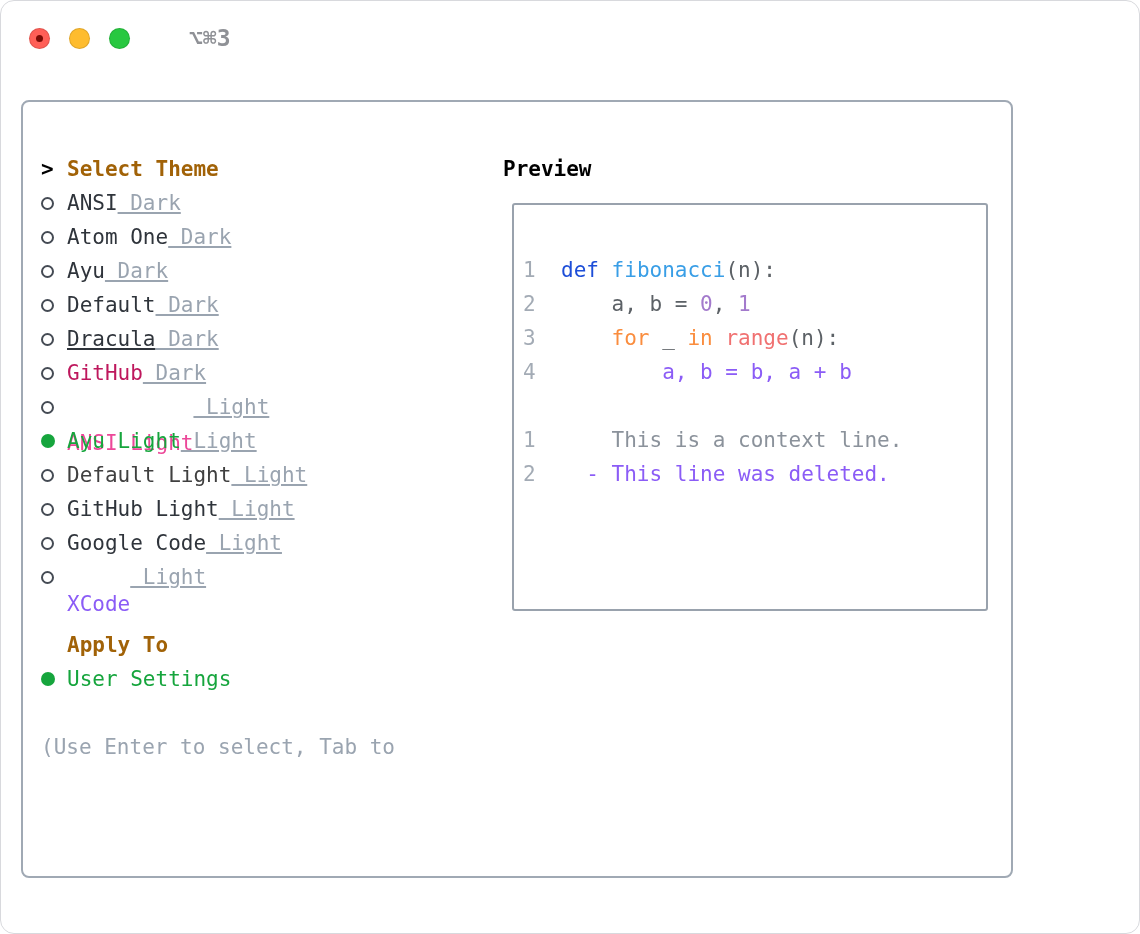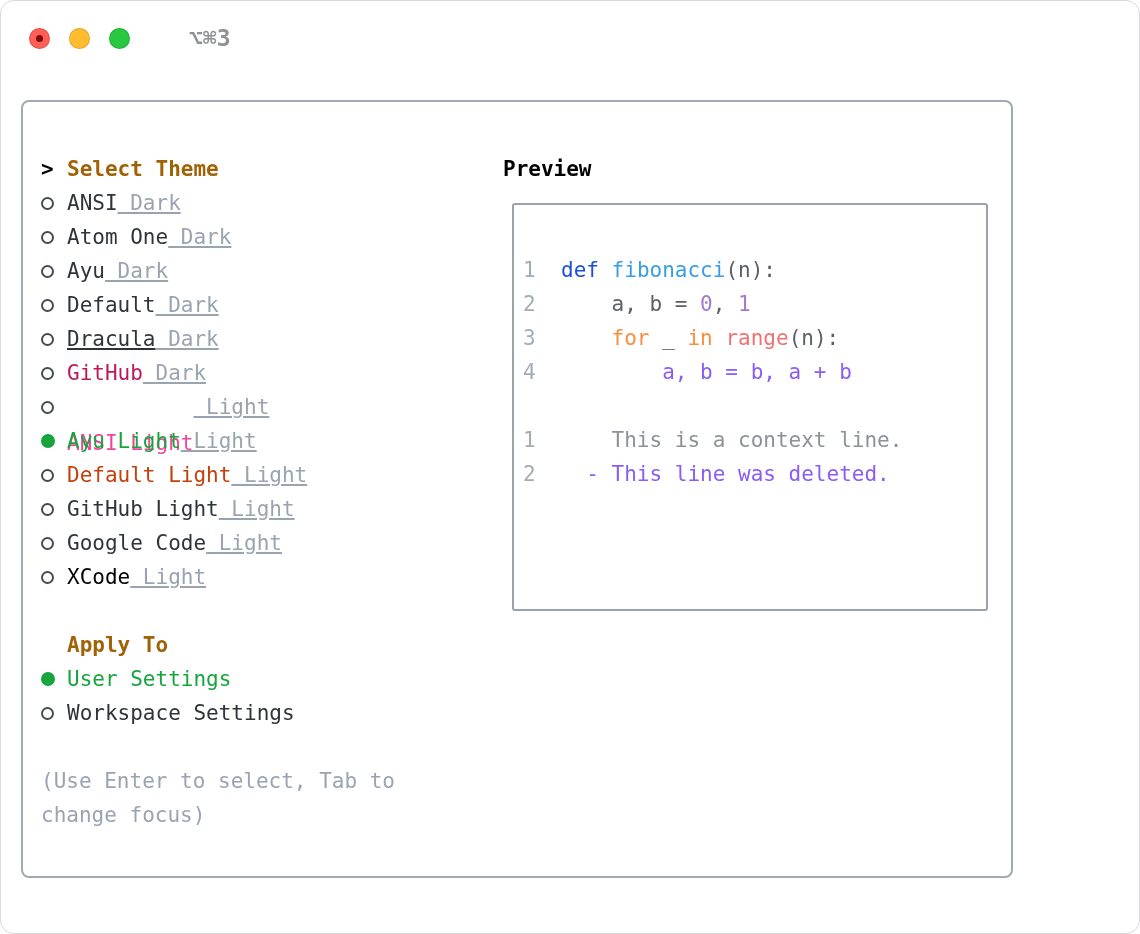--- a/index.html
+++ b/index.html
@@ -105,43 +105,41 @@
 
       <div id="theme-list">
           <div class="row"><span class="marker"><span class="radio"></span></span><span class="tname" style="color: rgb(47, 52, 59);">ANSI</span><span class="tvar" style="color: rgb(154, 164, 176);"> Dark</span></div>
           <div class="row"><span class="marker"><span class="radio"></span></span><span class="tname" style="color: rgb(47, 52, 59);">Atom One</span><span class="tvar" style="color: rgb(154, 164, 176);"> Dark</span></div>
           <div class="row"><span class="marker"><span class="radio"></span></span><span class="tname" style="color: rgb(47, 52, 59);">Ayu</span><span class="tvar" style="color: rgb(154, 164, 176);"> Dark</span></div>
           <div class="row"><span class="marker"><span class="radio"></span></span><span class="tname" style="color: rgb(47, 52, 59);">Default</span><span class="tvar" style="color: rgb(154, 164, 176);"> Dark</span></div>
           <div class="row"><span class="marker"><span class="radio"></span></span><span class="tname" style="color: rgb(47, 52, 59); text-decoration: underline;">Dracula</span><span class="tvar" style="color: rgb(154, 164, 176);"> Dark</span></div>
           <div class="row"><span class="marker"><span class="radio"></span></span><span class="tname" style="color: #be185d;">GitHub</span><span class="tvar" style="color: rgb(154, 164, 176);"> Dark</span></div>
           <div class="row"><span class="marker"><span class="radio"></span></span><span class="tname" style="color: #ec4899; margin-top: 36px;">ANSI Light</span><span class="tvar" style="color: rgb(154, 164, 176);"> Light</span></div>
           <div class="row"><span class="marker"><span class="radio sel" style="background: rgb(22, 165, 61);"></span></span><span class="tname" style="color: rgb(22, 165, 61);">Ayu Light</span><span class="tvar" style="color: rgb(154, 164, 176);"> Light</span></div>
-          <div class="row"><span class="marker"><span class="radio"></span></span><span class="tname" style="color: #c2410c;">Default Light</span><span class="tvar" style="color: rgb(154, 164, 176);"> Light</span></div>
+          <div class="row"><span class="marker"><span class="radio"></span></span><span class="tname" style="color: #404040;">Default Light</span><span class="tvar" style="color: rgb(154, 164, 176);"> Light</span></div>
           <div class="row"><span class="marker"><span class="radio"></span></span><span class="tname" style="color: rgb(47, 52, 59);">GitHub Light</span><span class="tvar" style="color: rgb(154, 164, 176);"> Light</span></div>
           <div class="row"><span class="marker"><span class="radio"></span></span><span class="tname" style="color: rgb(47, 52, 59);">Google Code</span><span class="tvar" style="color: rgb(154, 164, 176);"> Light</span></div>
-          <div class="row"><span class="marker"><span class="radio"></span></span><span class="tname" style="color: #000000;">XCode</span><span class="tvar" style="color: rgb(154, 164, 176);"> Light</span></div>
+          <div class="row"><span class="marker"><span class="radio"></span></span><span class="tname" style="color: #8b5cf6; margin-top: 27px;">XCode</span><span class="tvar" style="color: rgb(154, 164, 176);"> Light</span></div>
         </div>
 
       <div class="row blank"></div>
 
       <div class="row">
         <span class="marker"></span>
         <span class="h">Apply To</span>
       </div>
 
       <div id="apply-list">
           <div class="row"><span class="marker"><span class="radio sel" style="background: rgb(22, 165, 61);"></span></span><span class="tname" style="color: rgb(22, 165, 61);">User Settings</span></div>
-          <div class="row"><span class="marker"><span class="radio"></span></span><span class="tname" style="color: rgb(47, 52, 59);">Workspace Settings</span></div>
         </div>
 
       <div class="row blank"></div>
 
       <div class="hint">
         <div style="color: rgb(154, 164, 176);">(Use Enter to select, Tab to</div>
-        <div style="color: rgb(154, 164, 176);">change focus)</div>
       </div>
     </div>
 
     <div class="preview-head">Preview</div>
     <div class="codebox" id="codebox">
         <div class="cl"><span class="ln" style="color: rgb(163, 171, 181);">1</span><span style="color: #1d4ed8; text-align: center;">def</span><span style="color: rgb(92, 97, 102);"> </span><span style="color: rgb(57, 158, 230);">fibonacci</span><span style="color: rgb(92, 97, 102);">(n):</span></div>
         <div class="cl"><span class="ln" style="color: rgb(163, 171, 181);">2</span><span style="color: rgb(92, 97, 102);">    a, b = </span><span style="color: rgb(163, 122, 204);">0</span><span style="color: rgb(92, 97, 102);">, </span><span style="color: rgb(163, 122, 204);">1</span></div>
         <div class="cl"><span class="ln" style="color: rgb(163, 171, 181);">3</span><span style="color: rgb(92, 97, 102);">    </span><span style="color: rgb(250, 141, 62);">for</span><span style="color: rgb(92, 97, 102);"> _ </span><span style="color: rgb(250, 141, 62);">in</span><span style="color: rgb(92, 97, 102);"> </span><span style="color: rgb(240, 113, 113);">range</span><span style="color: rgb(92, 97, 102);">(n):</span></div>
         <div class="cl"><span class="ln" style="color: rgb(163, 171, 181);">4</span><span style="color: #8b5cf6;">        a, b = b, a + b</span></div>
         <div class="cl"><span class="ln" style="color: rgb(163, 171, 181);"></span></div>

